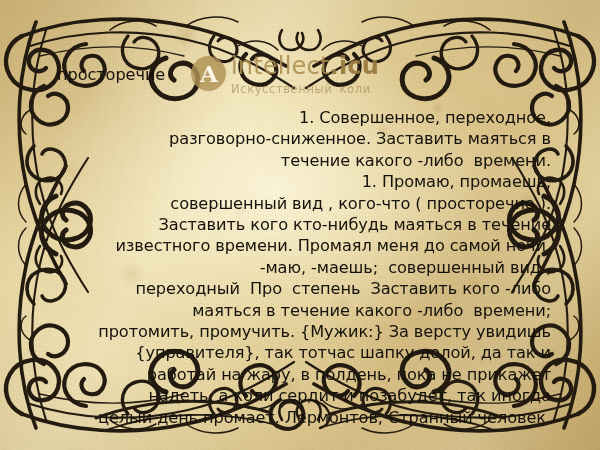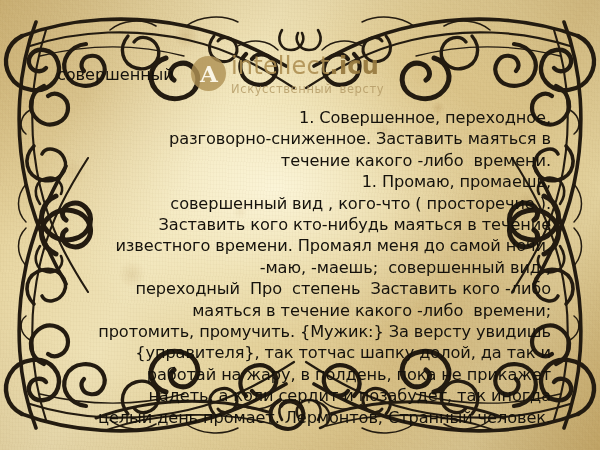--- a/index.html
+++ b/index.html
@@ -192,23 +192,23 @@
       </g>
     </svg>
   </div>
 
   <div class="watermark">
     <div class="wm-badge">
       <div class="wm-a">A</div>
     </div>
     <div class="wm-text">
       <div class="wm-title"><span>intellect</span><b>.icu</b></div>
-      <div class="wm-sub">Искусственный  версту</div>
+      <div class="wm-sub">Искусственный  коли</div>
     </div>
   </div>
 
   <div class="content">
-    <div class="headword">совершенный</div>
+    <div class="headword">просторечие</div>
     <div class="gap"></div>
     <div class="para"><span class="ln">1. Совершенное, переходное,</span><span class="ln">разговорно-сниженное. Заставить маяться в</span><span class="ln">течение какого -либо  времени.</span><span class="ln">                       1. Промаю, промаешь,</span><span class="ln">совершенный вид , кого-что ( просторечие ).</span><span class="ln">Заставить кого кто-нибудь маяться в течение</span><span class="ln">известного времени. Промаял меня до самой ночи.</span><span class="ln">                -маю, -маешь;  совершенный вид ,</span><span class="ln">  переходный  Про  степень  Заставить кого -либо</span><span class="ln">маяться в течение какого -либо  времени;</span><span class="ln">протомить, промучить. {Мужик:} За версту увидишь</span><span class="ln">{управителя}, так тотчас шапку долой, да так и</span><span class="ln">работай на жару, в полдень, пока не прикажет</span><span class="ln">надеть, а коли сердит и позабудет, так иногда</span><span class="ln">целый день промает. Лермонтов, Странный человек.</span></div>
   </div>
 
 </div>
 
 </body></html>

